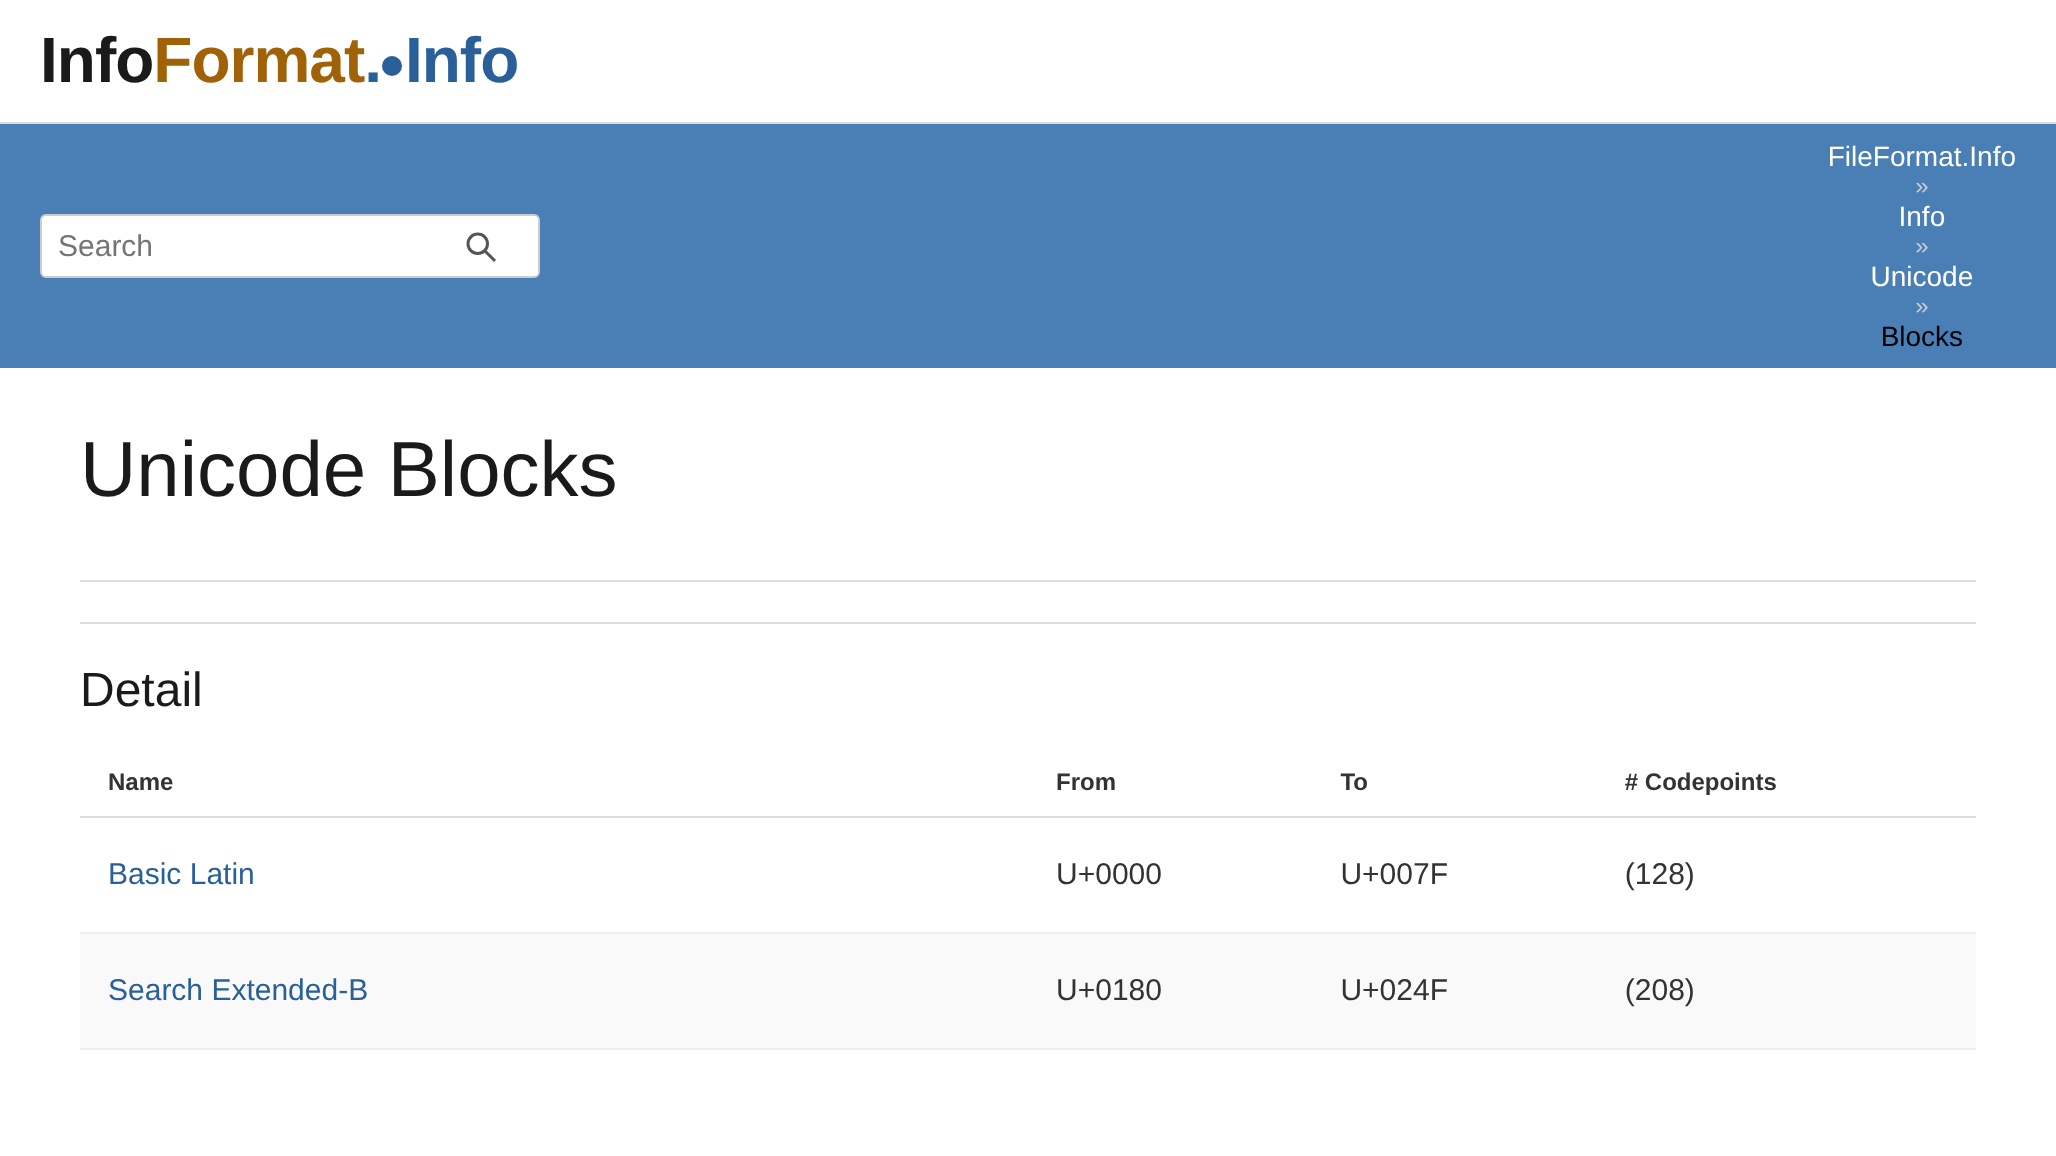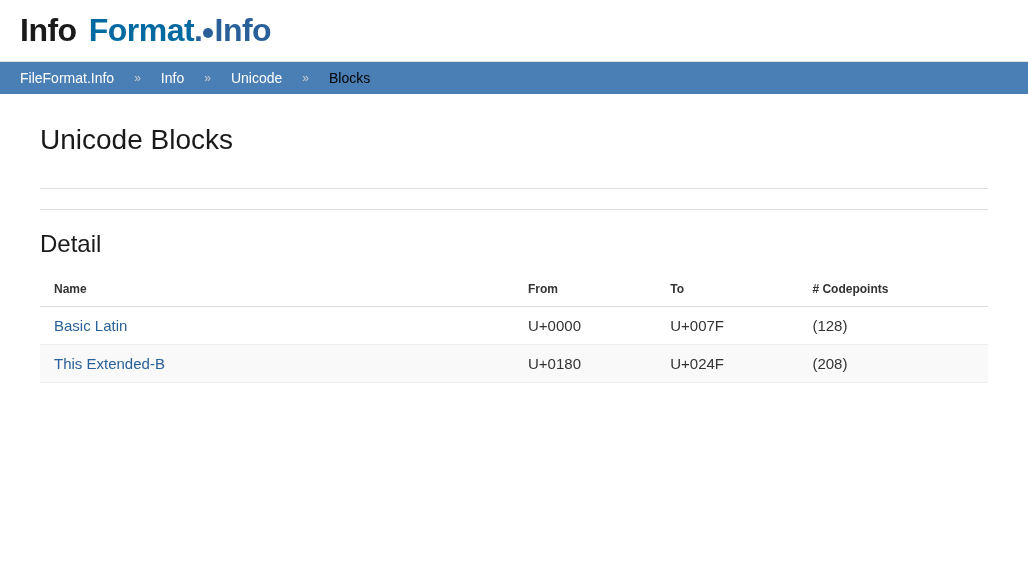--- a/index.html
+++ b/index.html
@@ -28,22 +28,21 @@
     .logo-text {
       font-size: 32px;
       font-weight: bold;
       color: #1a1a1a;
       letter-spacing: -0.5px;
     }
     .logo-file {
       color: #1a1a1a;
     }
     .logo-format {
-      color: #0369a1;
-      margin-left: 12px;
+      color: #a16207;
     }
     .logo-dot {
       color: #2a6099;
       position: relative;
     }
     .logo-dot-circle {
       display: inline-block;
       width: 10px;
       height: 10px;
       background: #2a6099;
@@ -95,41 +94,42 @@
       stroke: #555;
       stroke-width: 2;
     }
 
     
     .breadcrumb {
       color: #fff;
       font-size: 14px;
       display: flex;
       align-items: center;
-      gap: 20px;
+      gap: 0;
+      flex-direction: column;
     }
     .breadcrumb a {
       color: #fff;
       text-decoration: none;
     }
     .breadcrumb-separator {
       color: #ccc;
       font-size: 12px;
     }
     .breadcrumb-current {
       color: #000000;
     }
 
     
     .main-content {
       padding: 30px 40px;
     }
 
     .page-title {
-      font-size: 28px;
+      font-size: 39px;
       font-weight: normal;
       color: #1a1a1a;
       margin-bottom: 32px;
     }
 
     .divider {
       border: none;
       border-top: 1px solid #ddd;
       margin: 20px 0;
     }
@@ -161,21 +161,21 @@
     .detail-table th {
       text-align: left;
       padding: 10px 14px;
       font-size: 12px;
       font-weight: bold;
       color: #333;
       border-bottom: 1px solid #ddd;
     }
 
     .detail-table td {
-      padding: 10px 14px;
+      padding: 20px 14px;
       font-size: 15px;
       color: #333;
       border-bottom: 1px solid #eee;
     }
 
     .detail-table tr:nth-child(even) {
       background: #f9f9f9;
     }
 
     .detail-table tr:nth-child(odd) {
@@ -205,20 +205,29 @@
 
 <div class="header">
   <div class="logo">
     <span class="logo-text">
       <span class="logo-file">Info</span><span class="logo-format">Format</span><span class="logo-dot">.<span class="logo-dot-circle"></span></span><span class="logo-info">Info</span>
     </span>
   </div>
 </div>
 
 <div class="navbar">
+  <div class="search-container">
+    <input class="search-input" type="text" placeholder="Search" style="">
+    <button class="search-icon-btn">
+      <svg class="search-icon-svg" viewBox="0 0 24 24">
+        <circle cx="10.5" cy="10.5" r="6.5"></circle>
+        <line x1="15.5" y1="15.5" x2="22" y2="22"></line>
+      </svg>
+    </button>
+  </div>
 
   <div class="breadcrumb">
     <a href="#">FileFormat.Info</a>
     <span class="breadcrumb-separator">»</span>
     <a href="#">Info</a>
     <span class="breadcrumb-separator">»</span>
     <a href="#">Unicode</a>
     <span class="breadcrumb-separator">»</span>
     <span class="breadcrumb-current">Blocks</span>
   </div>
@@ -244,20 +253,20 @@
       </tr>
     </thead>
     <tbody id="table-body">
     <tr>
           <td class="col-name"><a href="#">Basic Latin</a></td>
           <td class="col-from">U+0000</td>
           <td class="col-to">U+007F</td>
           <td class="col-codepoints">(128)</td>
         </tr>
         <tr>
-          <td class="col-name"><a href="#">This Extended-B</a></td>
+          <td class="col-name"><a href="#">Search Extended-B</a></td>
           <td class="col-from">U+0180</td>
           <td class="col-to">U+024F</td>
           <td class="col-codepoints">(208)</td>
         </tr>
       </tbody>
   </table>
 </div>
 
 </body></html>

